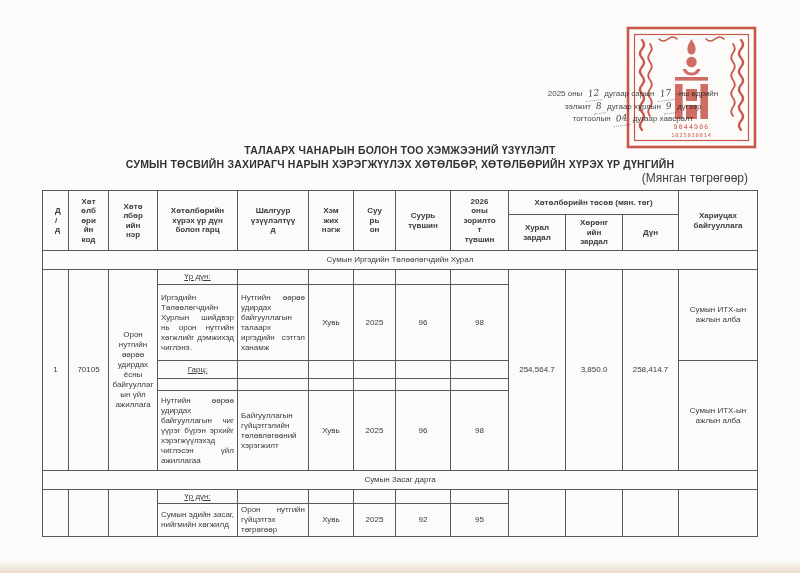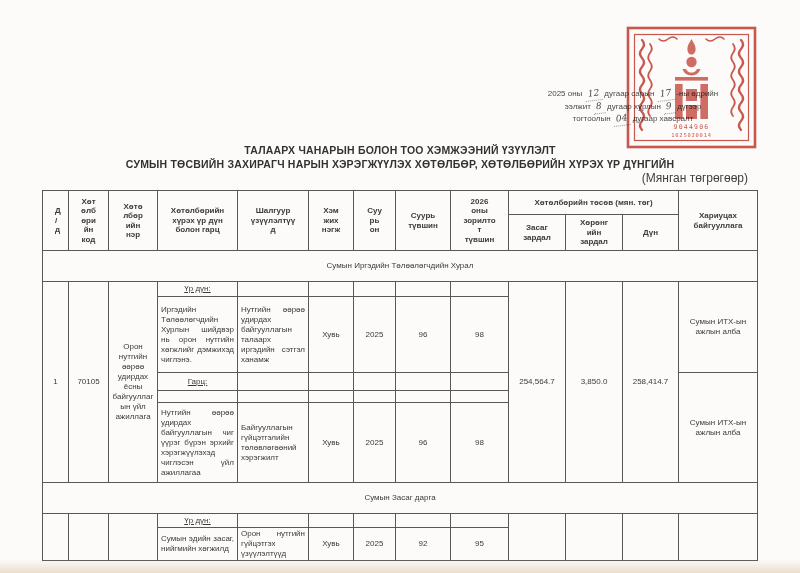--- a/index.html
+++ b/index.html
@@ -51,21 +51,21 @@
   table.doc th{
     font-weight:bold;text-align:center;font-size:8px;line-height:9.5px;
     padding:2px 12px;word-break:break-word;
   }
   .c{text-align:center;}
   .j{text-align:justify;margin-left:8px;}
   .lbl{text-align:center;vertical-align:middle;text-decoration:underline;}
   .sec{text-align:center;padding:1px 2px;}
   .name{text-align:center;word-break:break-word;}
   tr.hr1{height:24px;} tr.hr2{height:36px;}
-  tr.h-sec{height:31px;}
+  tr.h-sec{height:19px;}
   tr.h-lbl1{height:15px;}
   tr.h-r1a{height:76px;}
   tr.h-lbl2{height:18px;margin-left:22px;}
   tr.h-thin{height:12px;}
   tr.h-r1b{height:80px;}
   tr.h-lbl3{height:14px;}
   tr.h-r2a{height:26px;}
 
   
   .scan-edge{
@@ -161,21 +161,21 @@
         <th rowspan="2">Хөтөлбөрийн хүрэх үр дүн болон гарц</th>
         <th rowspan="2">Шалгуур үзүүлэлтүүд</th>
         <th rowspan="2">Хэмжих нэгж</th>
         <th rowspan="2">Суурь он</th>
         <th rowspan="2">Суурь түвшин</th>
         <th rowspan="2">2026 оны зорилтот түвшин</th>
         <th colspan="3">Хөтөлбөрийн төсөв (мян. төг)</th>
         <th rowspan="2">Хариуцах байгууллага</th>
       </tr>
       <tr class="hr2">
-        <th>Засаг зардал</th>
+        <th>Хурал зардал</th>
         <th>Хөрөнгийн зардал</th>
         <th>Дүн</th>
       </tr>
     </thead>
     <tbody>
 
       <tr class="h-sec">
         <td colspan="13" class="sec">Сумын Иргэдийн Төлөөлөгчдийн Хурал</td>
       </tr>
       <tr class="h-lbl1">
@@ -240,21 +240,21 @@
         <td></td>
         <td></td>
         <td></td>
         <td rowspan="2"></td>
         <td rowspan="2"></td>
         <td rowspan="2"></td>
         <td rowspan="2"></td>
       </tr>
       <tr class="h-r2a">
         <td class="j">Сумын эдийн засаг, нийгмийн хөгжилд</td>
-        <td class="j">Орон нутгийн гүйцэтгэх үзүүлэлтүүд</td>
+        <td class="j">Орон нутгийн гүйцэтгэх төгрөгөөр</td>
         <td class="c">Хувь</td>
         <td class="c">2025</td>
         <td class="c">92</td>
         <td class="c">95</td>
       </tr>
     </tbody>
   </table>
 
   <div class="scan-edge"></div>
 </div>

